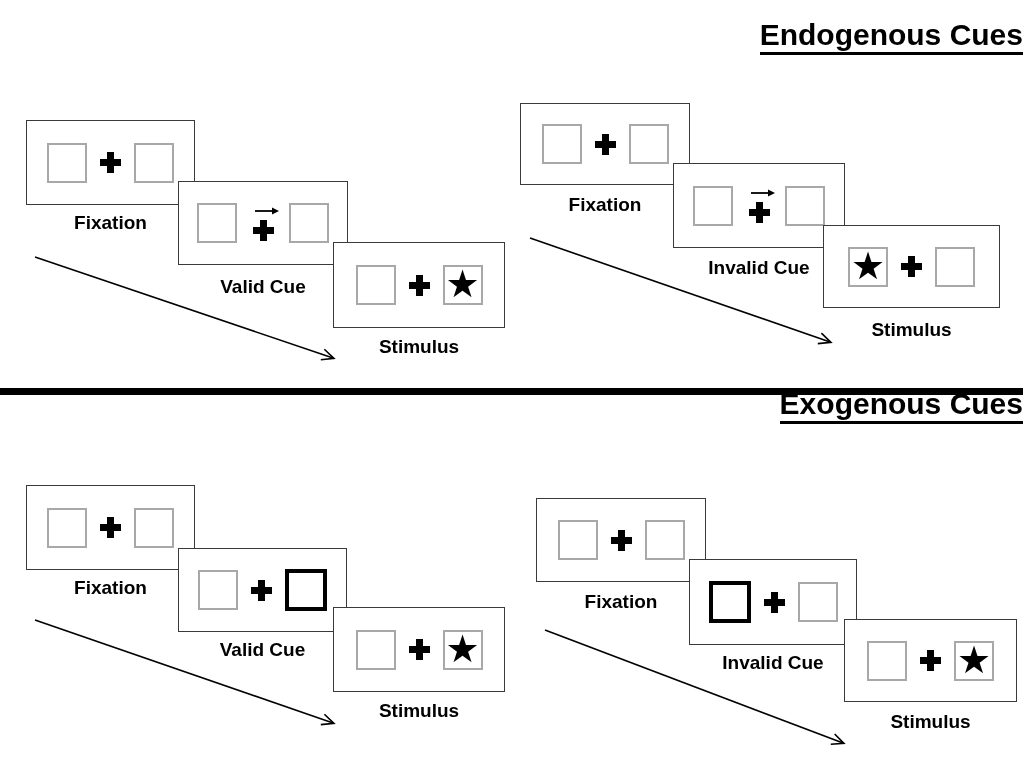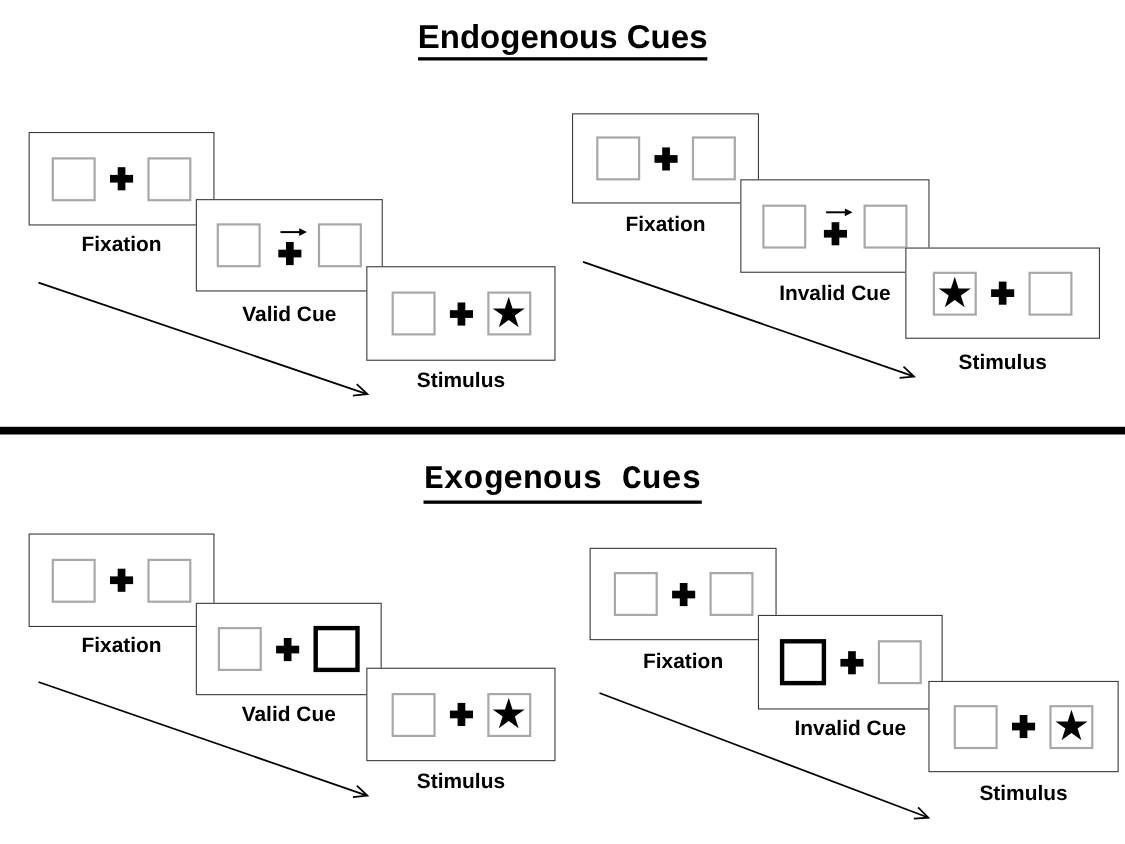--- a/index.html
+++ b/index.html
@@ -1,26 +1,26 @@
 <!DOCTYPE html>
 <html><head>
 <meta charset="utf-8">
 <style>
   html,body{margin:0;padding:0;background:#fff;}
   #canvas{
     position:relative;width:1023px;height:767px;background:#ffffff;
     font-family:"Liberation Sans",sans-serif;overflow:hidden;
   }
   .title{
-    position:absolute;left:0;width:1023px;text-align:center;
+    position:absolute;left:0;width:1023px;text-align:right;
     font-size:30px;font-weight:700;color:#000;
   }
   .title .tline{border-bottom:3px solid #000;padding-bottom:1px;}
   #title-endo{top:18px;}
-  #title-exo{top:420px;font-family:Liberation Mono, monospace;}
+  #title-exo{top:387px;}
   .divider{position:absolute;left:0;top:388px;width:1023px;height:7px;background:#000;}
   .panel{
     position:absolute;background:#ffffff;border:1px solid #3a3a3a;
     display:flex;align-items:center;justify-content:center;gap:13px;
     box-sizing:border-box;
   }
   .sq{
     width:40px;height:40px;border:2px solid #a8a8a8;background:#fff;
     box-sizing:border-box;display:flex;align-items:center;justify-content:center;
   }

